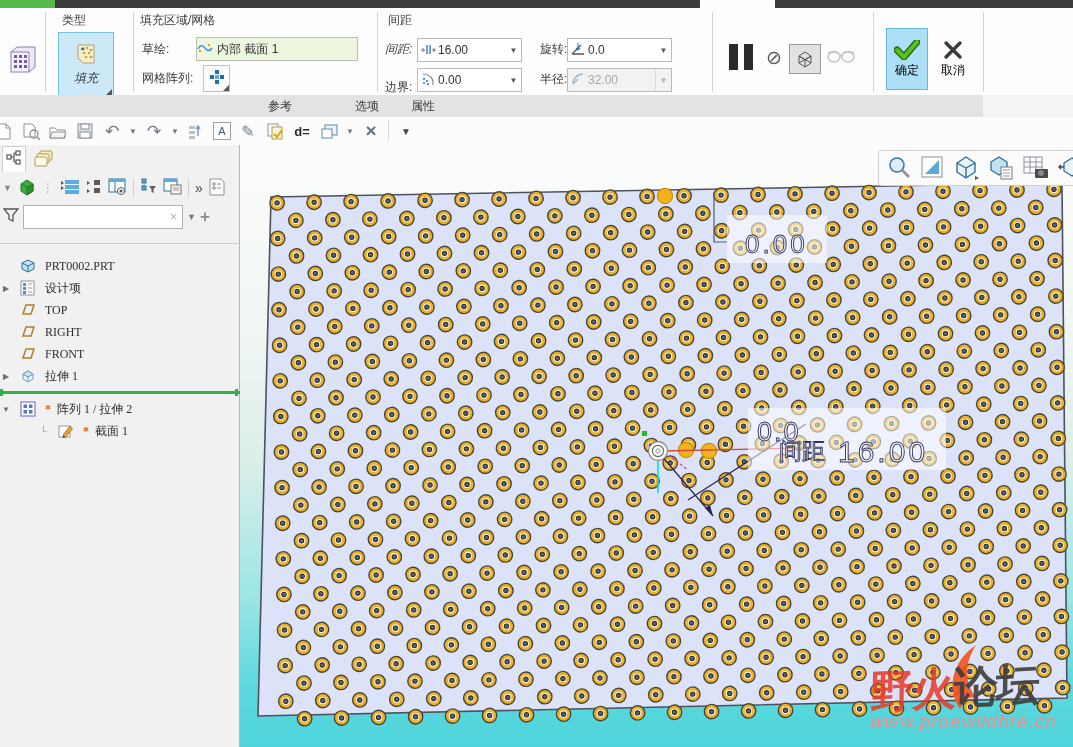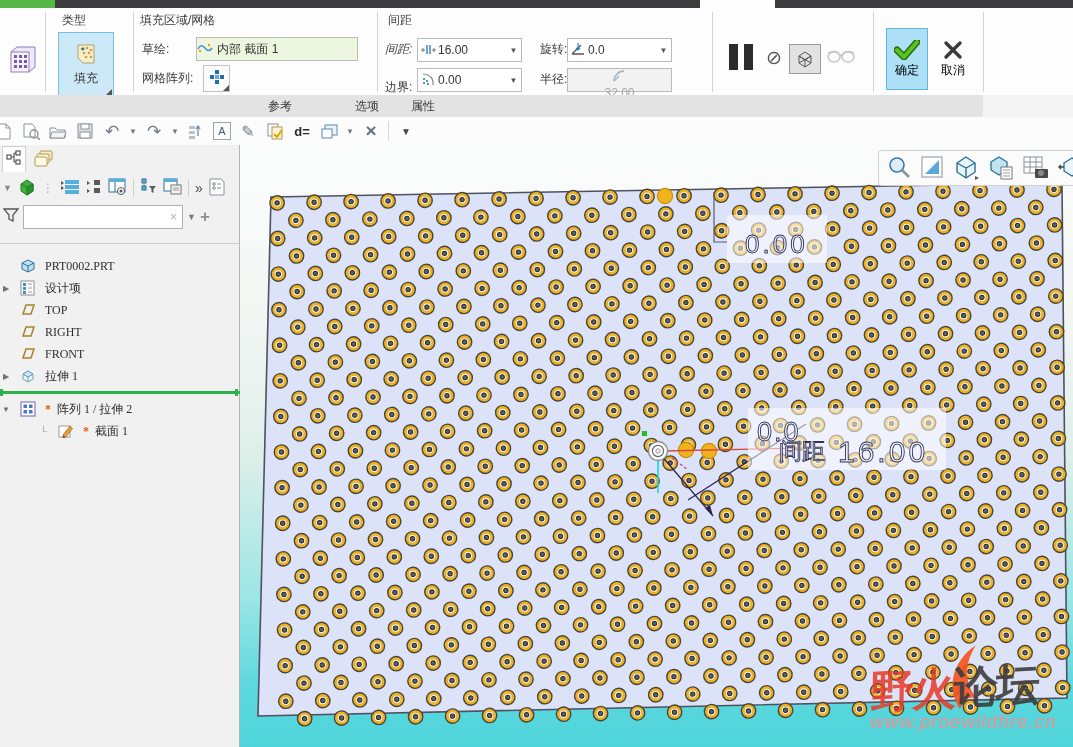--- a/index.html
+++ b/index.html
@@ -9,36 +9,36 @@
   
   #topstrip{left:0;top:0;width:1073px;height:8px;background:#3c3c3e;}
   #topstrip .green{position:absolute;left:0;top:0;width:55px;height:8px;background:#54b948;}
   #topstrip .gap{position:absolute;left:700px;top:0;width:75px;height:8px;background:#fdfdfd;}
   
   #ribbon{left:0;top:8px;width:1073px;height:87px;background:#fdfdfd;}
   .vdiv{position:absolute;top:4px;height:80px;width:1px;background:#d4d4d4;}
   .grouplabel{position:absolute;top:4px;font-size:12px;color:#3a3a3a;}
   .fieldlabel{position:absolute;font-size:12px;color:#3a3a3a;}
   #fill-btn{left:58px;top:24px;width:54px;height:64px;background:#cde9f8;border:1px solid #79c1e4;
-            display:flex;flex-direction:column;align-items:center;justify-content:center;gap:3px;}
+            display:flex;flex-direction:column;align-items:center;justify-content:center;gap:3px;font-style:italic;}
   #fill-btn .corner{position:absolute;right:1px;bottom:1px;width:0;height:0;
             border-left:7px solid transparent;border-bottom:7px solid #555;}
   #sketch-field{left:196px;top:29px;width:160px;height:22px;background:#edf7e0;border:1px solid #b9bdb3;
             display:flex;align-items:center;gap:4px;}
   #grid-array-btn{left:203px;top:57px;width:25px;height:25px;background:#fbfbfb;border:1px solid #c2c2c2;
             display:flex;align-items:center;justify-content:center;}
   #grid-array-btn .corner{position:absolute;right:0;bottom:0;width:0;height:0;
             border-left:6px solid transparent;border-bottom:6px solid #555;}
   .combo{position:absolute;width:103px;height:22px;background:#fff;border:1px solid #b8babd;
          display:flex;align-items:center;font-size:12px;}
   .combo .cicon{width:20px;text-align:center;flex:none;}
   .combo .cval{flex:1;}
   .combo .carrow{flex:none;width:15px;height:100%;display:flex;align-items:center;justify-content:center;
          color:#555;font-size:8px;}
-  .combo.disabled{background:#f2f2f2;flex-direction:column;}
+  .combo.disabled{background:#f2f2f2;}
   .combo.disabled .cval{color:#a8a8a8;}
   .combo.disabled .carrow{color:#b5b5b5;border-left:1px solid #ddd;}
   #pause-btn{left:726px;top:34px;width:30px;height:30px;display:flex;gap:6px;align-items:center;justify-content:center;}
   #pause-btn i{display:block;width:9px;height:26px;background:#2b2b2b;}
   #forbid-icon{left:766px;top:38px;font-size:19px;color:#555;}
   #preview-toggle{left:789px;top:36px;width:30px;height:28px;background:#e2e2e2;border:1px solid #9a9a9a;
          display:flex;align-items:center;justify-content:center;}
   #glasses-icon{left:826px;top:42px;}
   #ok-btn{left:886px;top:20px;width:42px;height:62px;background:#ade0f6;border:1px solid #62b8dc;
          display:flex;flex-direction:column;align-items:center;justify-content:center;gap:2px;font-size:12px;}

